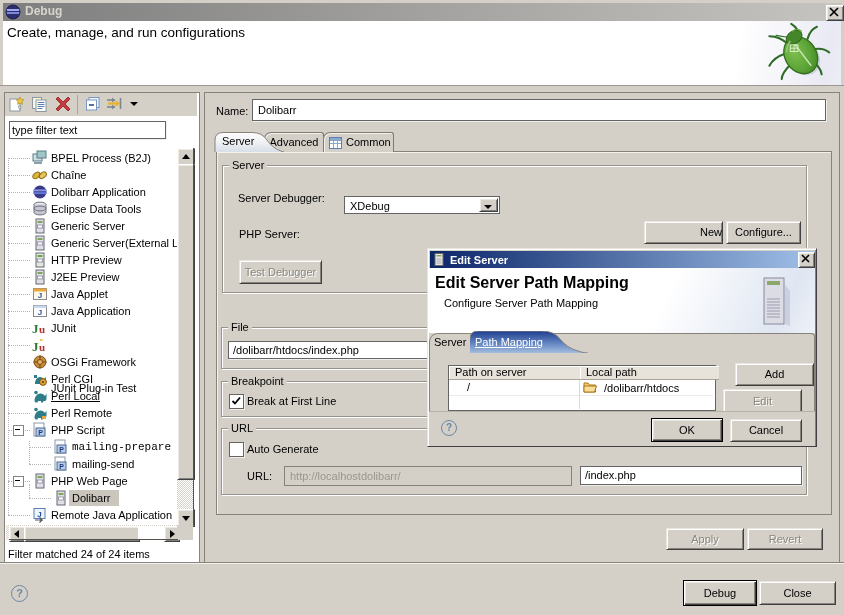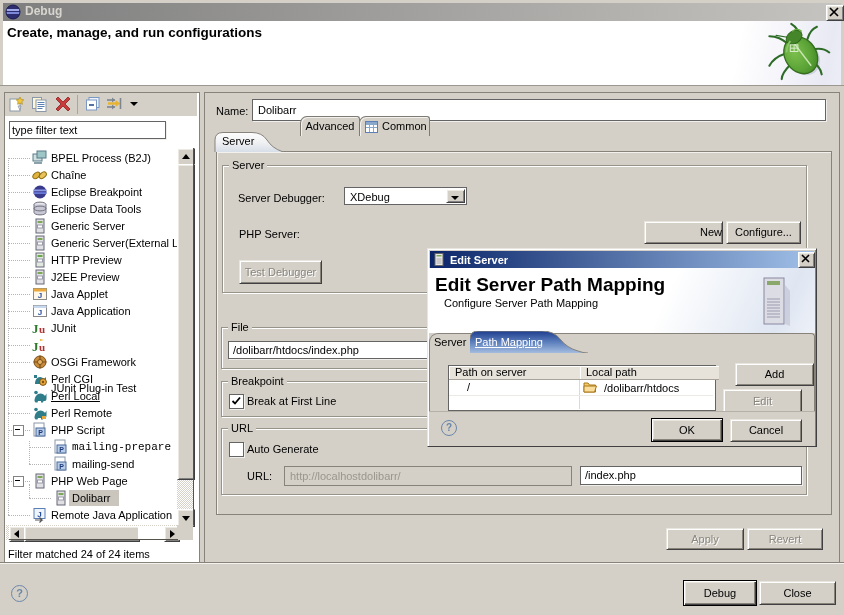--- a/index.html
+++ b/index.html
@@ -47,21 +47,21 @@
   </div>
   <div class="abs" style="left:25px;top:4px;font-weight:bold;font-size:12px;color:#d8d5cf;">Debug</div>
   <div class="abs raised" style="left:826px;top:5px;width:16px;height:14px;">
     <svg width="14" height="12" viewBox="0 0 14 12">
         <path d="M3 2 L11 10 M11 2 L3 10" stroke="#000" stroke-width="1.7"></path>
       </svg>
   </div>
 
   <div class="abs" style="left:3px;top:21px;width:838px;height:64px;background:linear-gradient(100deg,#ffffff 87%, #f4f4fa 93%, #e9e9f4 98%, #eceef7 100%);"></div>
   <div class="abs" style="left:0px;top:85px;width:844px;height:1px;background:#9c9890;"></div>
-  <div class="abs" style="left:7px;top:25px;font-weight:bold;font-size:13.5px;color:#000;">Create, manage, and run configurations</div>
+  <div class="abs" style="left:7px;top:25px;font-weight:normal;font-size:13.5px;color:#000;">Create, manage, and run configurations</div>
 
   <div class="abs" style="left:757px;top:21px;width:78px;height:61px;">
     <svg width="78" height="61" viewBox="0 0 82 64">
       <defs>
         <radialGradient id="bug" cx="0.38" cy="0.35" r="0.8">
           <stop offset="0" stop-color="#7cbf4e"></stop>
             <stop offset="0.6" stop-color="#5ba336"></stop>
             <stop offset="1" stop-color="#3c8123"></stop>
         </radialGradient>
       </defs>
@@ -166,21 +166,21 @@
           </svg></div>
         <div class="ttext" style="left:45px;">Chaîne</div>
       </div>
       <div class="treerow" style="top:43px;">
         <div style="position:absolute;left:2px;top:8px;width:22px;border-top:1px dotted #b4b4b4;"></div>
         <div class="ticon" style="left:26px;top:0px;"><svg width="16" height="16" viewBox="0 0 16 16">
             <circle cx="8" cy="8" r="6.5" fill="#3a3a8c"></circle>
             <rect x="1.5" y="5.5" width="13" height="1.8" fill="#8c9ae8"></rect>
             <rect x="1.5" y="8.2" width="13" height="1.8" fill="#6a7ad8"></rect>
           </svg></div>
-        <div class="ttext" style="left:45px;">Eclipse Breakpoint</div>
+        <div class="ttext" style="left:45px;">Dolibarr Application</div>
       </div>
       <div class="treerow" style="top:60px;">
         <div style="position:absolute;left:2px;top:8px;width:22px;border-top:1px dotted #b4b4b4;"></div>
         <div class="ticon" style="left:26px;top:0px;"><svg width="16" height="16" viewBox="0 0 16 16">
             <ellipse cx="8" cy="3.5" rx="6" ry="2.4" fill="#e8e8ec" stroke="#707080"></ellipse>
             <path d="M2 3.5 v8 a6 2.4 0 0 0 12 0 v-8" fill="#c8c8d4" stroke="#707080"></path>
             <ellipse cx="8" cy="7.5" rx="6" ry="2.4" fill="none" stroke="#707080"></ellipse>
           </svg></div>
         <div class="ttext" style="left:45px;">Eclipse Data Tools</div>
       </div>
@@ -376,21 +376,21 @@
   <div class="abs" style="left:8px;top:548px;font-size:11px;">Filter matched 24 of 24 items</div>
 
   <div class="abs" style="left:204px;top:92px;width:634px;height:469px;border:1px solid #87837b;background:#d4d0c8;"></div>
   <div class="abs lbl" style="left:216px;top:105px;">Name:</div>
   <div class="abs field" style="left:252px;top:99px;width:572px;height:20px;"></div>
   <div class="abs" style="left:258px;top:104px;font-size:11px;">Dolibarr</div>
 
   <div class="abs" style="left:216px;top:151px;width:614px;height:362px;background:#d4d0c8;border:1px solid #87837b;box-shadow:inset 1px 1px 0 #f3f1ed;"></div>
 
   <style>
-    .tab{top:116px;margin-left:36px;}
+    .tab{top:132px;}
   </style>
   <div class="abs tab" style="left:264px;width:58px;">Advanced</div>
   <div class="abs tab" style="left:323px;width:69px;">
     <span style="position:absolute;left:5px;top:4px;width:11px;height:10px;background:#fff;border:1px solid #5c7fb5;"></span>
     <span style="position:absolute;left:6px;top:5px;width:11px;height:3px;background:#8aa8cc;"></span>
     <span style="position:absolute;left:6px;top:10px;width:11px;height:1px;background:#8aa8cc;"></span>
     <span style="position:absolute;left:9px;top:8px;width:1px;height:7px;background:#8aa8cc;"></span>
     <span style="position:absolute;left:13px;top:8px;width:1px;height:7px;background:#8aa8cc;"></span>
     <span style="position:absolute;left:22px;top:0;">Common</span>
   </div>
@@ -405,21 +405,21 @@
         </defs>
       <path d="M1 21 L1 9 Q1 1.5 9 1.5 L38 1.5 Q48 1.5 53 9 Q58 17 68 20.5 L70 21 Z" fill="url(#stab)"></path>
       <path d="M1 21 L1 9 Q1 1.5 9 1.5 L38 1.5 Q48 1.5 53 9 Q58 17 68 20.5 L70 21" fill="none" stroke="#87837b"></path>
     </svg>
     <div style="position:absolute;left:8px;top:4px;font-size:11px;">Server</div>
   </div>
 
   <div class="abs group" style="left:222px;top:165px;width:583px;height:126px;"></div>
   <div class="abs legend" style="left:229px;top:159px;position:absolute;">Server</div>
   <div class="abs lbl" style="left:238px;top:192px;">Server Debugger:</div>
-  <div class="abs combo" style="left:344px;top:187px;width:121px;height:16px;">
+  <div class="abs combo" style="left:344px;top:196px;width:121px;height:16px;padding-left:33px;">
     <div class="combobtn">
         <div class="arrow-down"></div>
       </div>
     <div style="position:absolute;left:5px;top:3px;">XDebug</div>
   </div>
   <div class="abs lbl" style="left:239px;top:228px;">PHP Server:</div>
   <div class="abs btn" style="left:644px;top:221px;width:77px;height:21px;line-height:21px;text-align:right;">New</div>
   <div class="abs btn" style="left:726px;top:221px;width:73px;height:21px;line-height:21px;">Configure...</div>
   <div class="abs btn disabled" style="left:239px;top:260px;width:81px;height:22px;line-height:22px;">Test Debugger</div>
 
@@ -468,21 +468,21 @@
     </svg>
   </div>
   <div class="abs" style="left:450px;top:254px;font-weight:bold;font-size:11px;color:#fff;z-index:12;">Edit Server</div>
   <div class="abs raised" style="left:798px;top:252px;width:15px;height:14px;z-index:12;">
     <svg width="13" height="12" viewBox="0 0 13 12">
         <path d="M3 2 L10 9 M10 2 L3 9" stroke="#000" stroke-width="1.6"></path>
       </svg>
   </div>
 
   <div class="abs" style="left:429px;top:268px;width:386px;height:65px;background:linear-gradient(115deg,#ffffff 60%,#dfe6f2 90%,#eef1f8 100%);z-index:11;"></div>
-  <div class="abs" style="left:435px;top:274px;font-weight:bold;font-size:19px;z-index:12;">Edit Server Path Mapping</div>
+  <div class="abs" style="left:435px;top:274px;font-weight:bold;font-size:16px;z-index:12;">Edit Server Path Mapping</div>
   <div class="abs" style="left:444px;top:297px;font-size:11px;z-index:12;">Configure Server Path Mapping</div>
   <div class="abs" style="left:761px;top:277px;z-index:12;">
     <svg width="30" height="50" viewBox="0 0 30 50">
       <rect x="3" y="1" width="20" height="46" fill="#dcdce4" stroke="#8888a0"></rect>
       <rect x="6" y="4" width="13" height="4" fill="#8aa86a"></rect>
       <g stroke="#9a9ab0" stroke-width="1">
           <path d="M6 22h13M6 25h13M6 28h13M6 31h13M6 34h13M6 37h13M6 40h13"></path>
         </g>
       <path d="M24 8 L29 14 L29 49 L24 47 Z" fill="#b8b8c8" opacity="0.5"></path>
     </svg>

